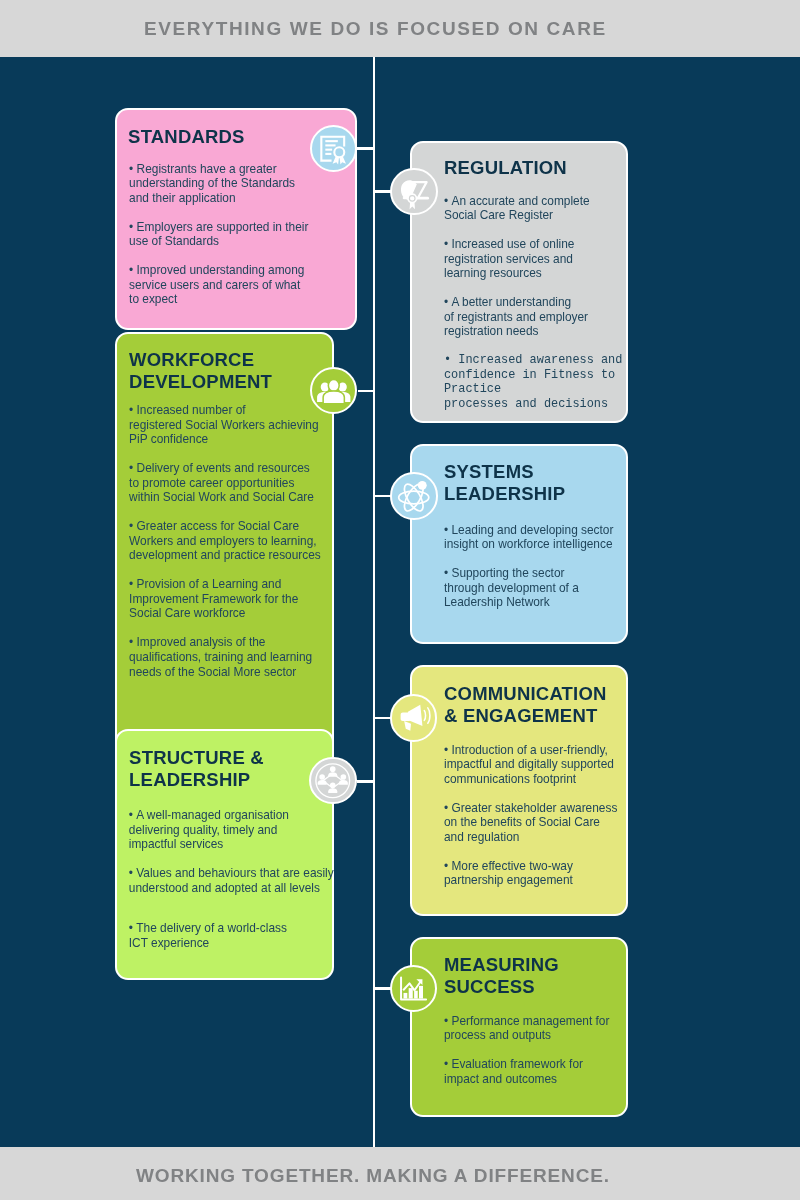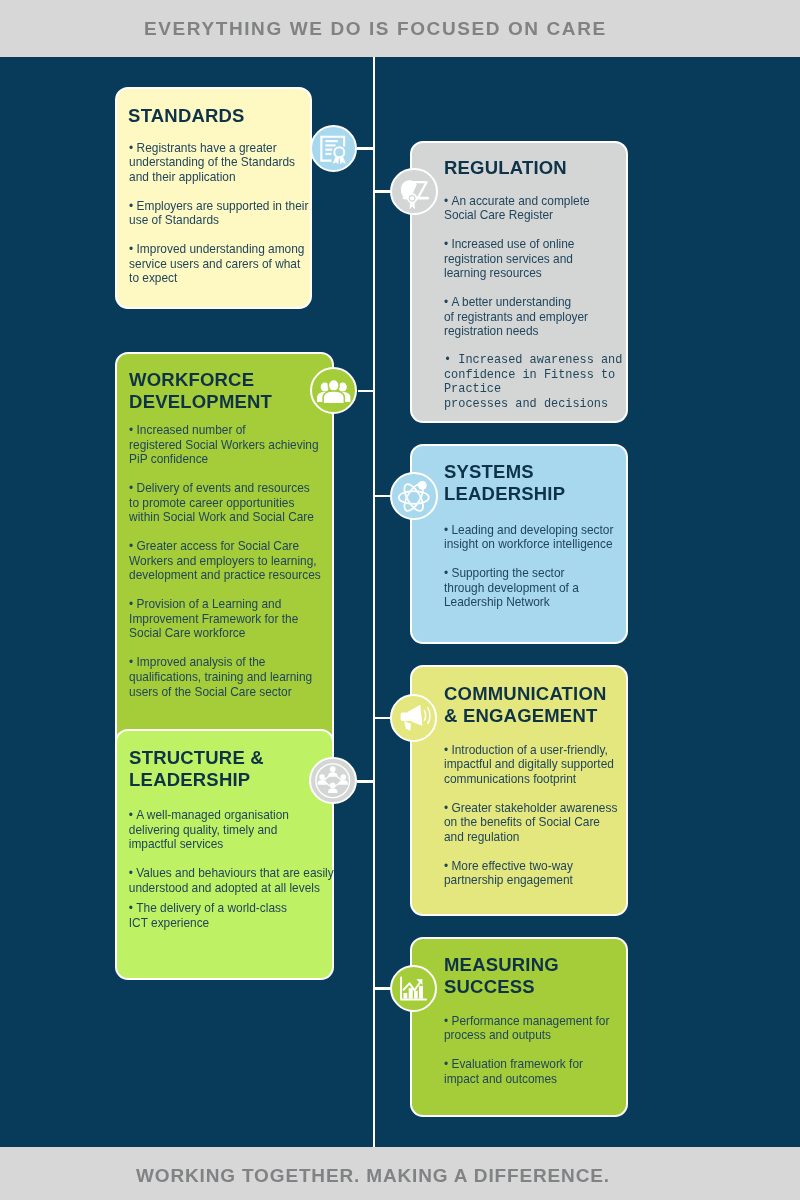--- a/index.html
+++ b/index.html
@@ -74,21 +74,21 @@
   <div id="spine-vertical"></div>
 
   <div class="connector" style="left:357.4px;top:147.4px;width:17.5px;"></div>
   <div class="connector" style="left:374.5px;top:190.2px;width:16.0px;"></div>
   <div class="connector" style="left:357.6px;top:389.5px;width:17.3px;"></div>
   <div class="connector" style="left:374.5px;top:494.7px;width:16.0px;"></div>
   <div class="connector" style="left:357.0px;top:780.2px;width:17.9px;"></div>
   <div class="connector" style="left:374.5px;top:716.7px;width:16.0px;"></div>
   <div class="connector" style="left:374.5px;top:987.4px;width:16.0px;"></div>
 
-  <div class="card" style="left:114.6px;top:87px;width:197px;height:222px;background:#fef9c3;">
+  <div class="card" style="left:114.6px;top:108px;width:242px;height:222px;background:#f9a8d4;">
     <div class="card-title" style="left:11.5px;top:15.5px;">STANDARDS</div>
     <div class="bullets" style="left:12.5px;top:51.5px;width:196px;">
       <div class="bullet">Registrants have a greater
 understanding of the Standards
 and their application</div>
       <div class="bullet" style="margin-top:14.3px;">Employers are supported in their
 use of Standards</div>
       <div class="bullet" style="margin-top:14.3px;">Improved understanding among
 service users and carers of what
 to expect</div>
@@ -105,39 +105,39 @@
 learning resources</div>
       <div class="bullet" style="margin-top:14.3px;">A better understanding
 of registrants and employer
 registration needs</div>
       <div class="bullet" style="margin-top:14.3px;font-family:Liberation Mono, monospace;">Increased awareness and
 confidence in Fitness to Practice
 processes and decisions</div>
     </div>
   </div>
 
-  <div class="card" style="left:114.6px;top:352px;width:219.0px;height:453px;background:#a4cd39;">
+  <div class="card" style="left:114.6px;top:332px;width:219.0px;height:453px;background:#a4cd39;">
     <div class="card-title" style="left:12.5px;top:14.5px;">WORKFORCE
 DEVELOPMENT</div>
     <div class="bullets" style="left:12.5px;top:69px;width:212px;">
       <div class="bullet">Increased number of
 registered Social Workers achieving
 PiP confidence</div>
       <div class="bullet" style="margin-top:14.3px;">Delivery of events and resources
 to promote career opportunities
 within Social Work and Social Care</div>
       <div class="bullet" style="margin-top:14.3px;">Greater access for Social Care
 Workers and employers to learning,
 development and practice resources</div>
       <div class="bullet" style="margin-top:14.3px;">Provision of a Learning and
 Improvement Framework for the
 Social Care workforce</div>
       <div class="bullet" style="margin-top:14.3px;">Improved analysis of the
 qualifications, training and learning
-users of the Social Care sector</div>
+needs of the Social More sector</div>
     </div>
   </div>
 
   <div class="card" style="left:410.2px;top:444px;width:218.0px;height:200px;background:#a8d8ee;">
     <div class="card-title" style="left:31.8px;top:15px;">SYSTEMS
 LEADERSHIP</div>
     <div class="bullets" style="left:31.8px;top:76.5px;width:192px;">
       <div class="bullet">Leading and developing sector
 insight on workforce intelligence</div>
       <div class="bullet" style="margin-top:14.3px;">Supporting the sector
@@ -148,21 +148,21 @@
 
   <div class="card" style="left:114.6px;top:729px;width:219.0px;height:250.7px;background:#bef264;">
     <div class="card-title" style="left:12.5px;top:16px;">STRUCTURE &amp;
 LEADERSHIP</div>
     <div class="bullets" style="left:12.2px;top:77px;width:218px;">
       <div class="bullet">A well-managed organisation
 delivering quality, timely and
 impactful services</div>
       <div class="bullet" style="margin-top:14.3px;">Values and behaviours that are easily
 understood and adopted at all levels</div>
-      <div class="bullet" style="margin-top:6px;">The delivery of a world-class
+      <div class="bullet" style="margin-top:26px;">The delivery of a world-class
 ICT experience</div>
     </div>
   </div>
 
   <div class="card" style="left:410.2px;top:665px;width:218.0px;height:250.5px;background:#e4e77e;">
     <div class="card-title" style="left:31.8px;top:16px;">COMMUNICATION
 &amp; ENGAGEMENT</div>
     <div class="bullets" style="left:31.8px;top:75.5px;width:192px;">
       <div class="bullet">Introduction of a user-friendly,
 impactful and digitally supported

